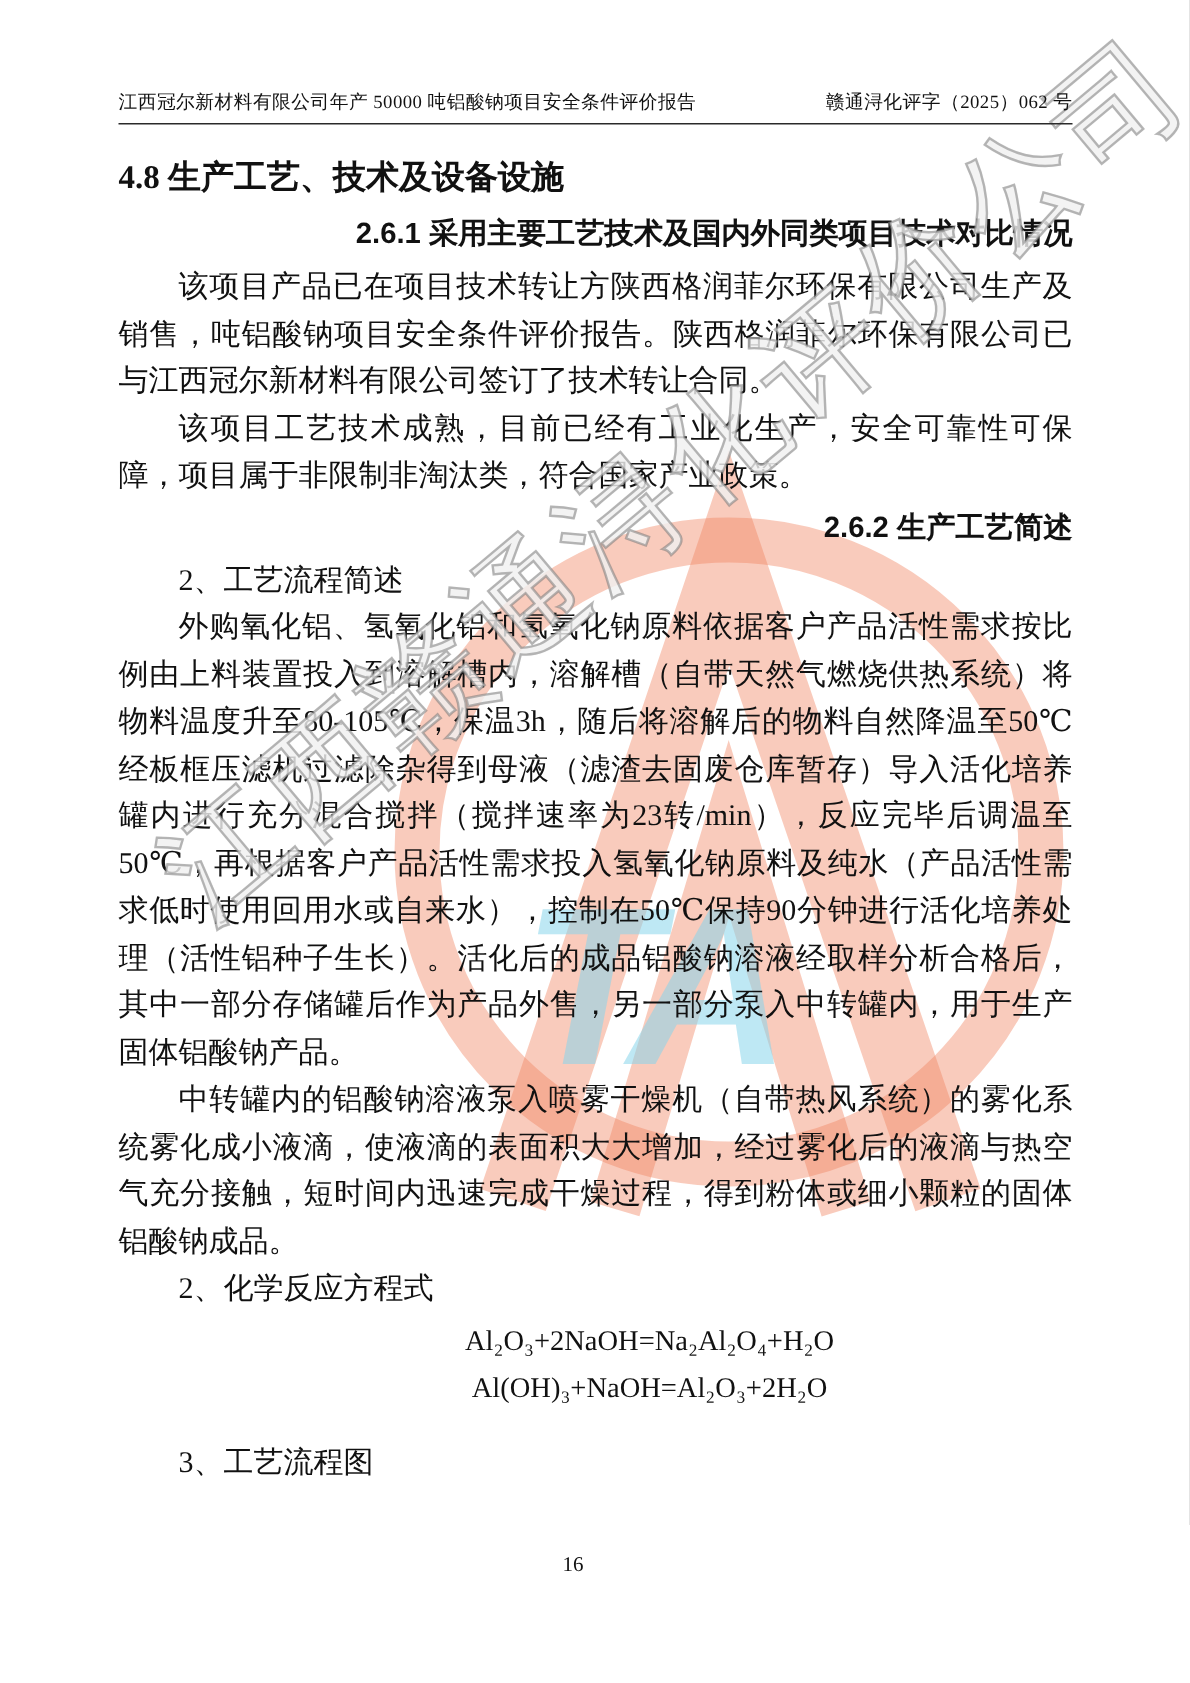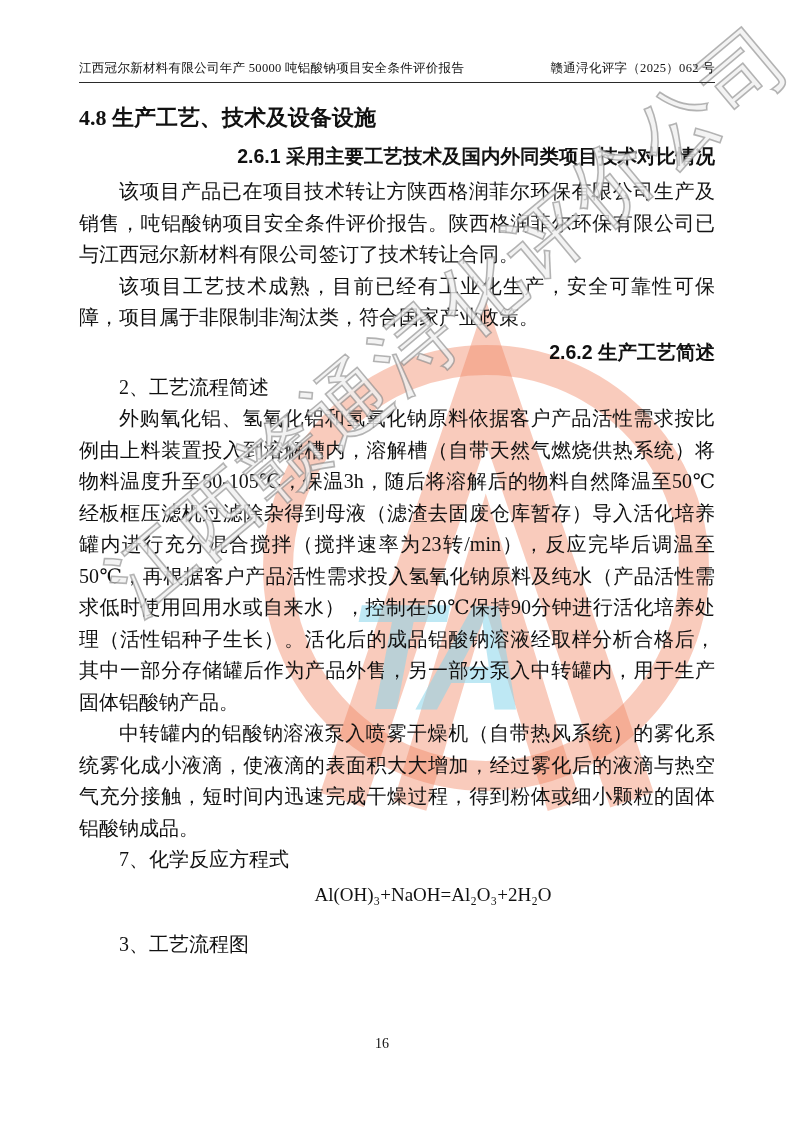--- a/index.html
+++ b/index.html
@@ -109,22 +109,23 @@
 
   <div class="content">
     <div class="h1">4.8 生产工艺、技术及设备设施</div>
     <div class="h2">2.6.1 采用主要工艺技术及国内外同类项目技术对比情况</div>
     <p class="para">该项目产品已在项目技术转让方陕西格润菲尔环保有限公司生产及销售，吨铝酸钠项目安全条件评价报告。陕西格润菲尔环保有限公司已与江西冠尔新材料有限公司签订了技术转让合同。</p>
     <p class="para">该项目工艺技术成熟，目前已经有工业化生产，安全可靠性可保障，项目属于非限制非淘汰类，符合国家产业政策。</p>
     <div class="h2 mt">2.6.2 生产工艺简述</div>
     <p class="item">2、工艺流程简述</p>
     <p class="para">外购氧化铝、氢氧化铝和氢氧化钠原料依据客户产品活性需求按比例由上料装置投入到溶解槽内，溶解槽（自带天然气燃烧供热系统）将物料温度升至80-105℃，保温3h，随后将溶解后的物料自然降温至50℃经板框压滤机过滤除杂得到母液（滤渣去固废仓库暂存）导入活化培养罐内进行充分混合搅拌（搅拌速率为23转/min），反应完毕后调温至50℃，再根据客户产品活性需求投入氢氧化钠原料及纯水（产品活性需求低时使用回用水或自来水），控制在50℃保持90分钟进行活化培养处理（活性铝种子生长）。活化后的成品铝酸钠溶液经取样分析合格后，其中一部分存储罐后作为产品外售，另一部分泵入中转罐内，用于生产固体铝酸钠产品。</p>
     <p class="para">中转罐内的铝酸钠溶液泵入喷雾干燥机（自带热风系统）的雾化系统雾化成小液滴，使液滴的表面积大大增加，经过雾化后的液滴与热空气充分接触，短时间内迅速完成干燥过程，得到粉体或细小颗粒的固体铝酸钠成品。</p>
-    <p class="item">7、化学反应方程式</p>
+    <p class="item">2、化学反应方程式</p>
     <div class="equations">
+      <div class="equation">Al₂O₃+2NaOH=Na₂Al₂O₄+H₂O</div>
       <div class="equation">Al(OH)₃+NaOH=Al₂O₃+2H₂O</div>
     </div>
     <p class="item flow">3、工艺流程图</p>
   </div>
 
   <div class="wm-text">江西赣通浔化评价公司</div>
 
   <div class="footer">
     <span>16</span>
   </div>

